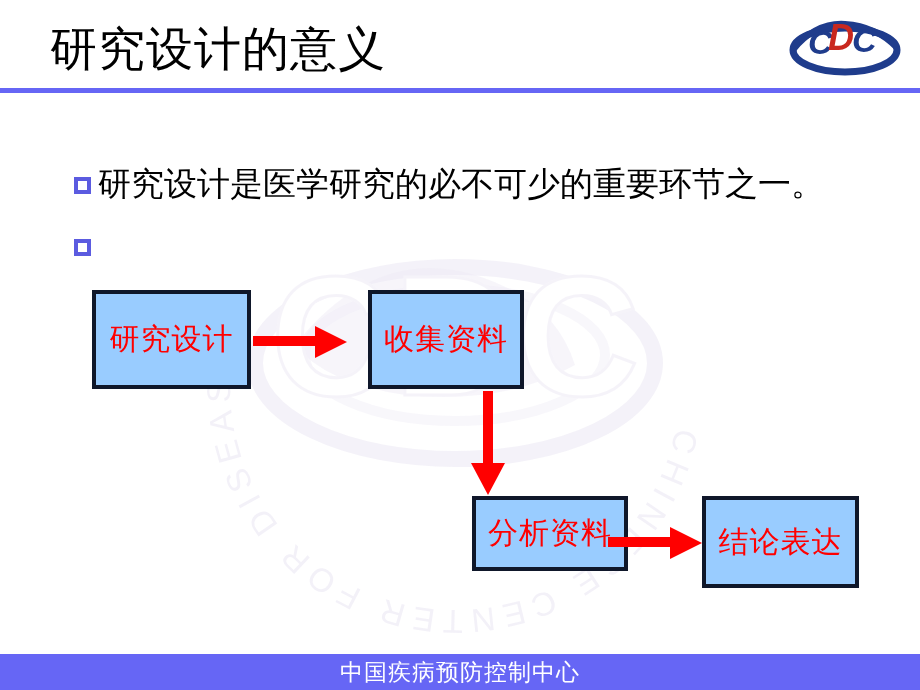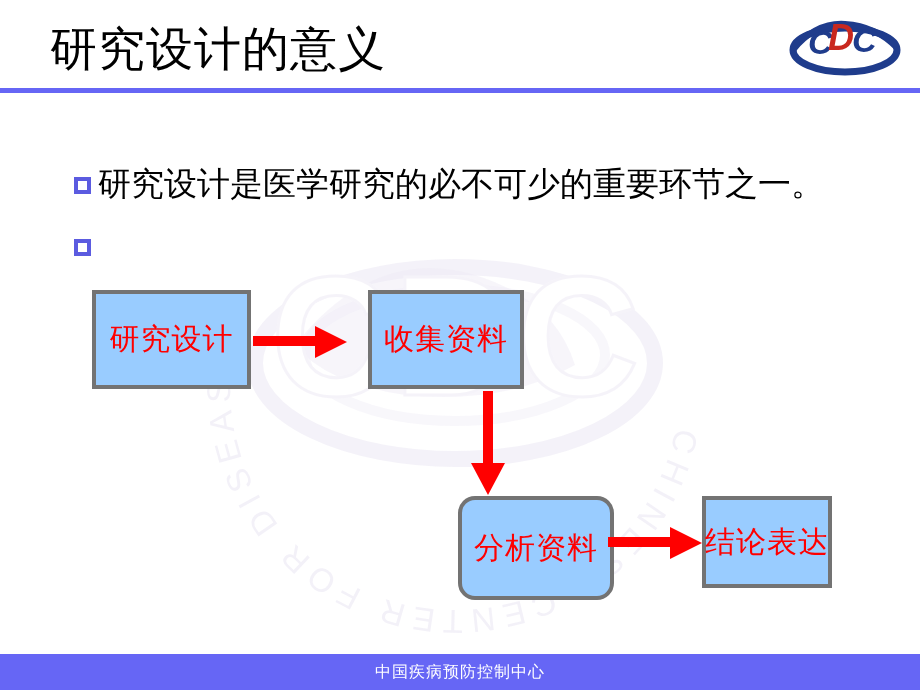--- a/index.html
+++ b/index.html
@@ -104,36 +104,36 @@
     left: 0;
     top: 0;
     width: 920px;
     height: 690px;
     z-index: 2;
   }
   .fbox {
     position: absolute;
     box-sizing: border-box;
     background: #99CCFF;
-    border: 4px solid #737373;
+    border: 4px solid #0f172a;
     display: flex;
     align-items: center;
     justify-content: center;
   }
   .fbox-label {
     font-family: "Liberation Serif", "DejaVu Serif", serif;
     font-size: 30px;
     color: #FF0000;
     letter-spacing: 1px;
     white-space: nowrap;
   }
   #box-design   { left: 92px;  top: 290px; width: 159px; height: 99px; }
   #box-collect  { left: 368px; top: 290px; width: 156px; height: 99px; }
-  #box-analyze  { left: 458px; top: 496px; width: 156px; height: 104px; border-radius: 17px; }
-  #box-conclude { left: 702px; top: 496px; width: 130px; height: 92px; }
+  #box-analyze  { left: 472px; top: 496px; width: 156px; height: 75px; }
+  #box-conclude { left: 702px; top: 496px; width: 157px; height: 92px; }
 
   .arrow-svg {
     position: absolute;
     overflow: visible;
   }
   #arrow-1 { left: 251px; top: 320px; width: 98px;  height: 44px; }
   #arrow-2 { left: 464px; top: 389px; width: 48px;  height: 108px; }
   #arrow-3 { left: 606px; top: 521px; width: 98px;  height: 44px; }
 
   
@@ -143,21 +143,21 @@
     bottom: 0;
     width: 920px;
     height: 36px;
     background: #6666F5;
     z-index: 5;
     display: flex;
     align-items: center;
     justify-content: center;
   }
   #footer-text {
-    font-size: 16px;
+    font-size: 23px;
     color: #ffffff;
     letter-spacing: 1px;
   }
 </style>
 </head>
 <body>
 
 <div id="slide">
 
   <svg id="watermark" viewBox="0 0 560 560">

